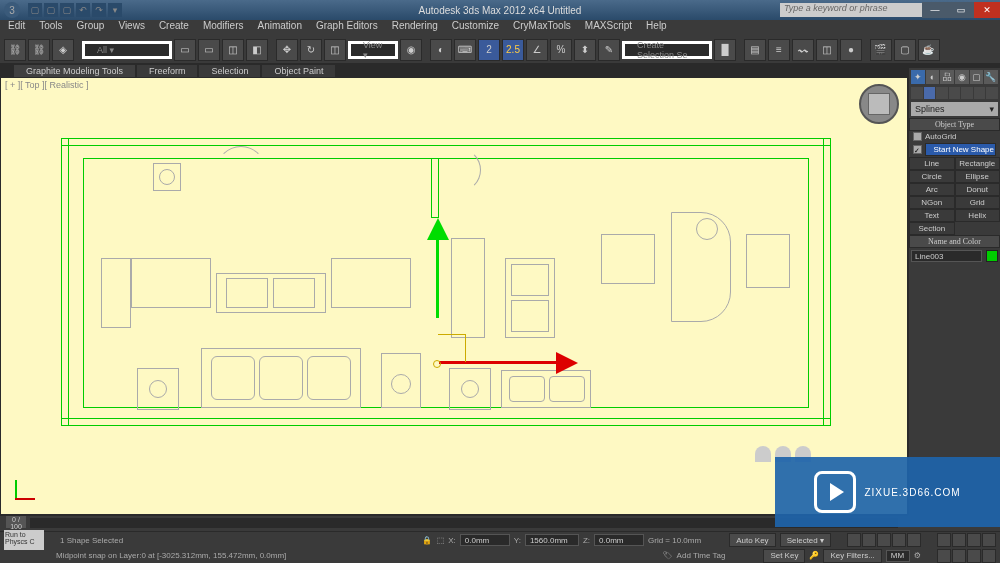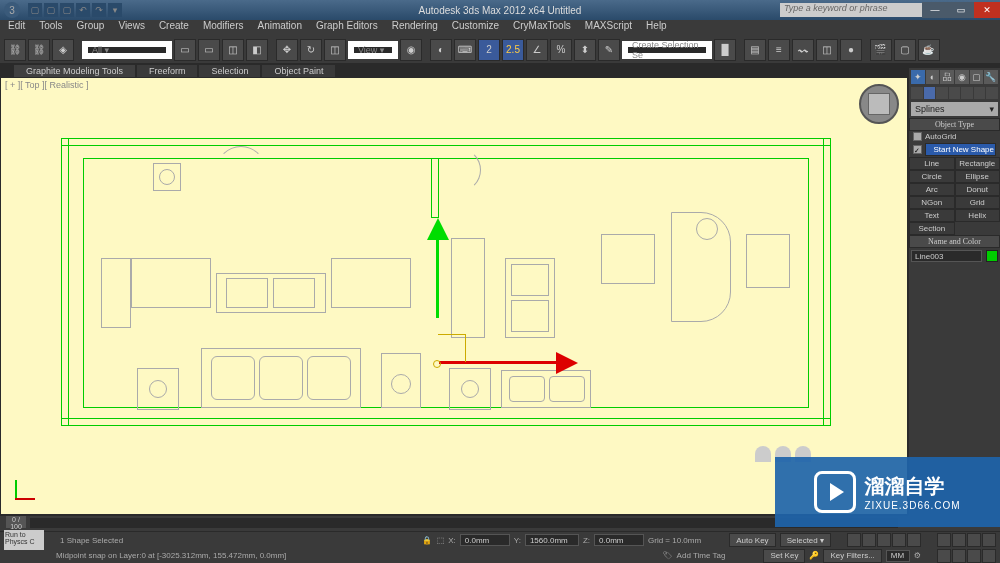--- a/index.html
+++ b/index.html
@@ -20,21 +20,21 @@
 
 
 .menubar { height: 16px; background: #3a3a3a; display: flex; padding-left: 2px; gap: 2px; }
 .menubar span { color: #ccc; font-size: 10px; padding: 0 6px; cursor: pointer; }
 
 
 .toolbar { height: 28px; background: #3a3a3a; display: flex; align-items: center; padding: 0 4px; gap: 2px; border-bottom: 1px solid #2a2a2a; }
 .tb-btn { width: 22px; height: 22px; background: #4a4a4a; border: 1px solid #2a2a2a; display: flex; align-items: center; justify-content: center; font-size: 10px; color: #ccc; }
 .tb-btn.active { background: #3a5a9a; }
 .tb-sep { width: 4px; }
-.tb-dropdown { height: 18px; background: #2a2a2a; border: 6px solid #ffffff; color: #888; font-size: 9px; padding: 0 4px; display: flex; align-items: center; width: 90px; }
+.tb-dropdown { height: 18px; background: #2a2a2a; border: 3px solid #ffffff; color: #888; font-size: 9px; padding: 0 12px; display: flex; align-items: center; width: 90px; }
 
 
 .ribbon-tabs { height: 14px; background: #2a2a2a; display: flex; align-items: center; padding-left: 14px; gap: 2px; }
 .ribbon-tab { font-size: 9px; color: #ccc; padding: 1px 12px; background: #3a3a3a; }
 .ribbon-tab.active { background: #404040; }
 .ribbon-sub { height: 13px; background: #3a3a3a; padding-left: 4px; font-size: 9px; color: #ccc; display: flex; align-items: center; }
 
 
 .main-container { position: absolute; top: 77px; left: 0; right: 92px; bottom: 48px; display: flex; }
 .viewport { flex: 1; background: #fef9c3; position: relative; border: 1px solid #2a2a2a; overflow: hidden; }
@@ -382,16 +382,15 @@
       <span></span>
       <span></span>
       <span></span>
     </div>
   </div>
 </div>
 
 <div class="watermark">
   <div class="watermark-icon"></div>
   <div class="watermark-text">
-    <div class="cn">溜溜自学</div>
     <div class="url">ZIXUE.3D66.COM</div>
   </div>
 </div>
 
 </body></html>

